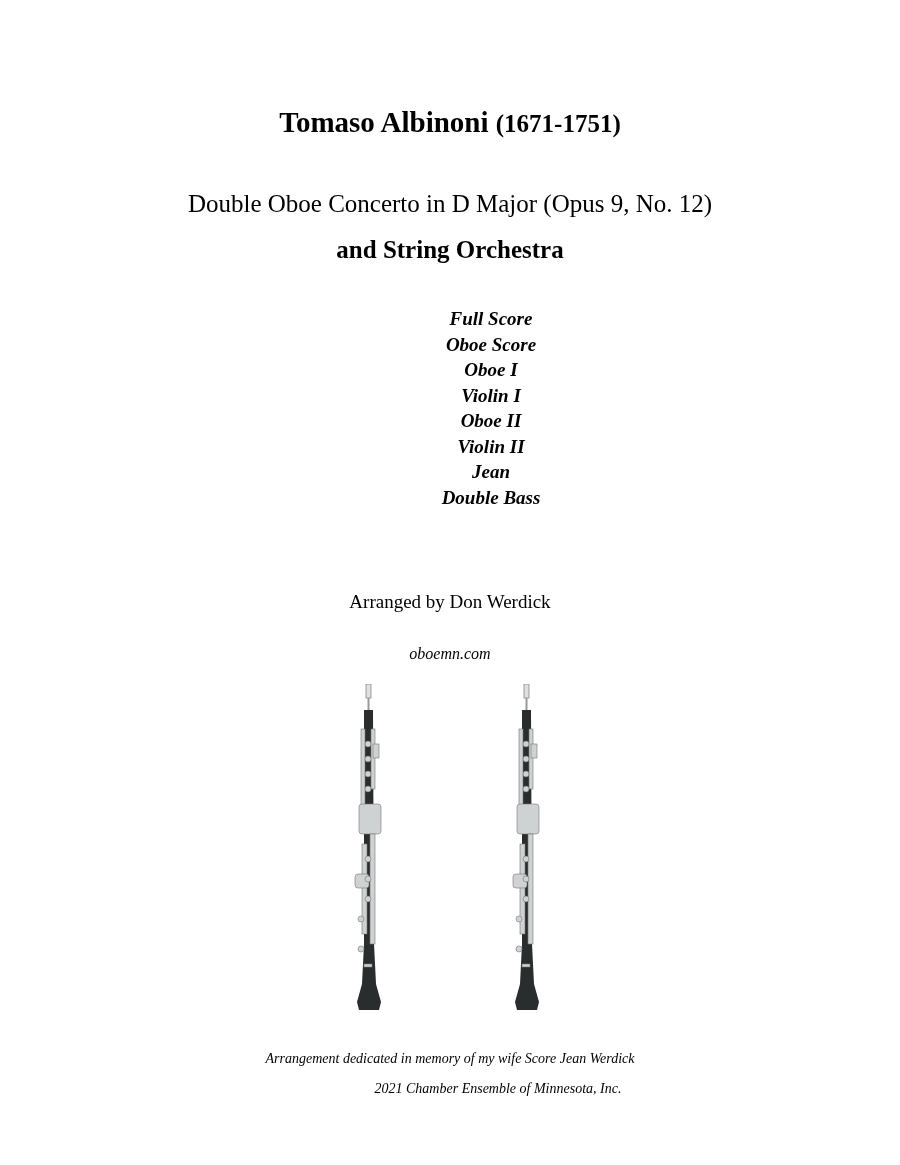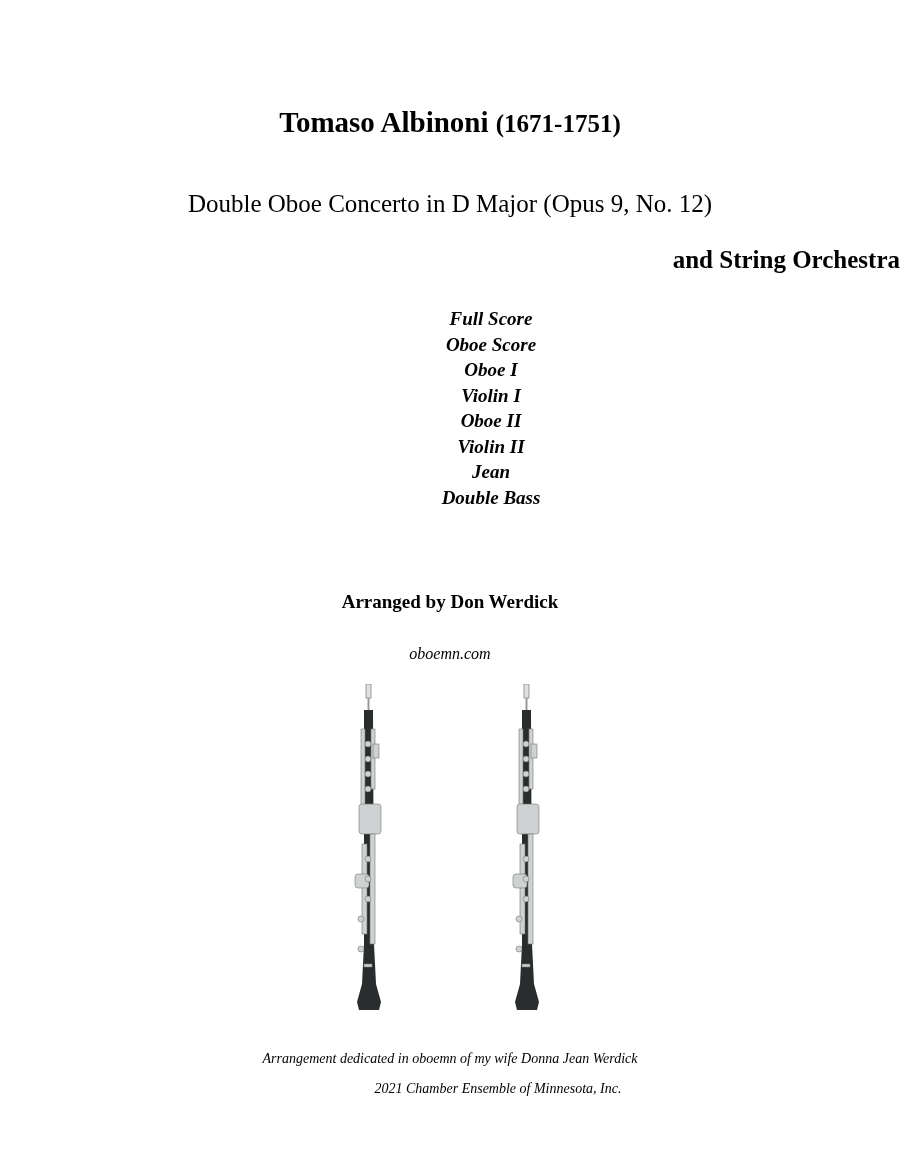--- a/index.html
+++ b/index.html
@@ -2,24 +2,24 @@
 <html><head>
 <meta charset="utf-8">
 <style>
   html, body { margin:0; padding:0; background:#ffffff; }
   body { width:900px; height:1165px; position:relative; overflow:hidden;
          font-family:"Liberation Serif", "DejaVu Serif", serif; color:#000; }
   .center { position:absolute; left:0; width:900px; text-align:center; }
   .composer { top:104px; font-weight:bold; font-size:29px; line-height:36px; }
   .composer .dates { font-size:25px; }
   .title1 { top:188px; font-weight:normal; font-size:25px; line-height:32px; }
-  .title2 { top:244px; font-weight:bold; font-size:25px; line-height:32px;text-align:right; }
+  .title2 { top:234px; font-weight:bold; font-size:25px; line-height:32px; }
   .parts { top:306px; font-weight:bold; font-style:italic; font-size:19px;margin-left:41px; }
   .parts div { height:25.5px; line-height:25.5px; }
-  .arranger { top:590px; font-weight:bold; font-size:19px; line-height:24px; }
+  .arranger { top:590px; font-weight:normal; font-size:19px; line-height:24px; }
   .website { top:644px; font-style:italic; font-size:16px; line-height:20px; }
   .dedication { top:1050px; font-style:italic; font-size:14px; line-height:18px; }
   .copyright { top:1080px; font-style:italic; font-size:14px; line-height:18px;padding-left:48px; }
   .oboe { position:absolute; top:684px; width:40px; height:330px; }
 </style>
 </head>
 <body>
 
 <div class="center composer">
   <span>Tomaso Albinoni</span>
@@ -86,14 +86,14 @@
       <circle cx="19" cy="105" r="3"></circle>
     <circle cx="19" cy="175" r="3"></circle>
       <circle cx="19" cy="195" r="3"></circle>
     <circle cx="19" cy="215" r="3"></circle>
       <circle cx="12" cy="235" r="3"></circle>
     <circle cx="12" cy="265" r="3"></circle>
       <rect x="15" y="280" width="8" height="3"></rect>
   </g>
 </svg>
 
-<div class="center dedication">Arrangement dedicated in oboemn of my wife Donna Jean Werdick</div>
+<div class="center dedication">Arrangement dedicated in memory of my wife Score Jean Werdick</div>
 <div class="center copyright">2021 Chamber Ensemble of Minnesota, Inc.</div>
 
 </body></html>

